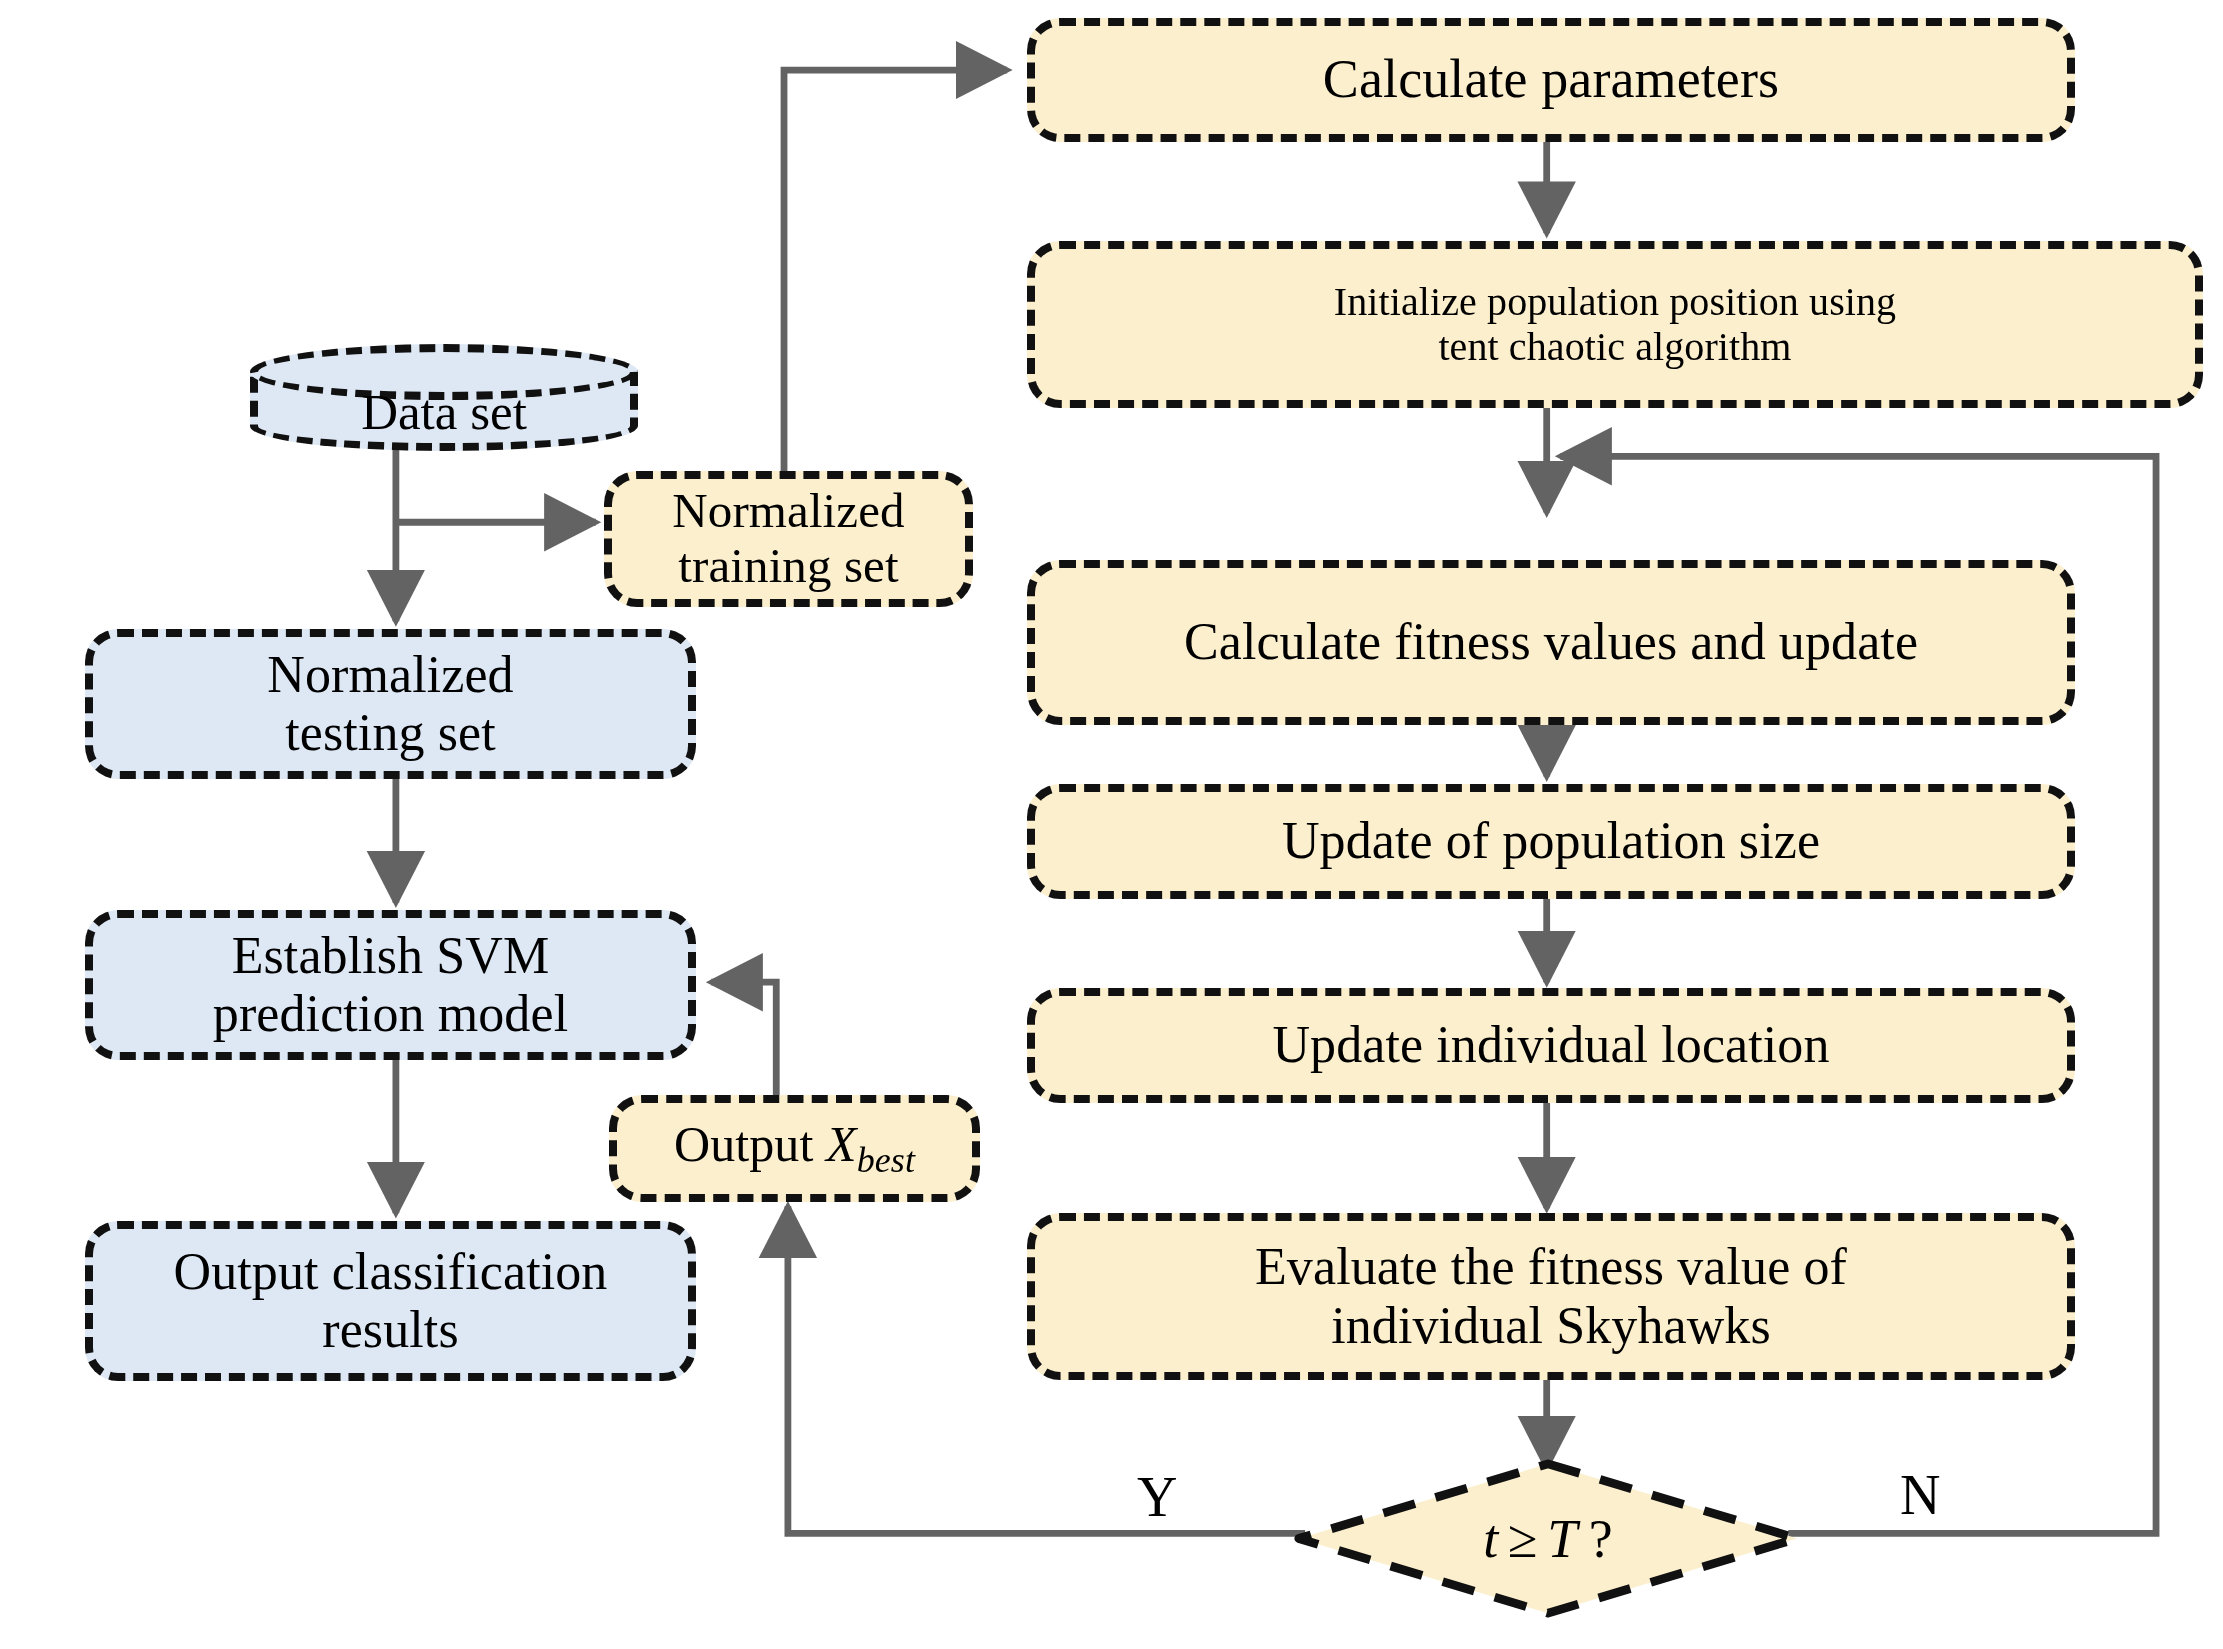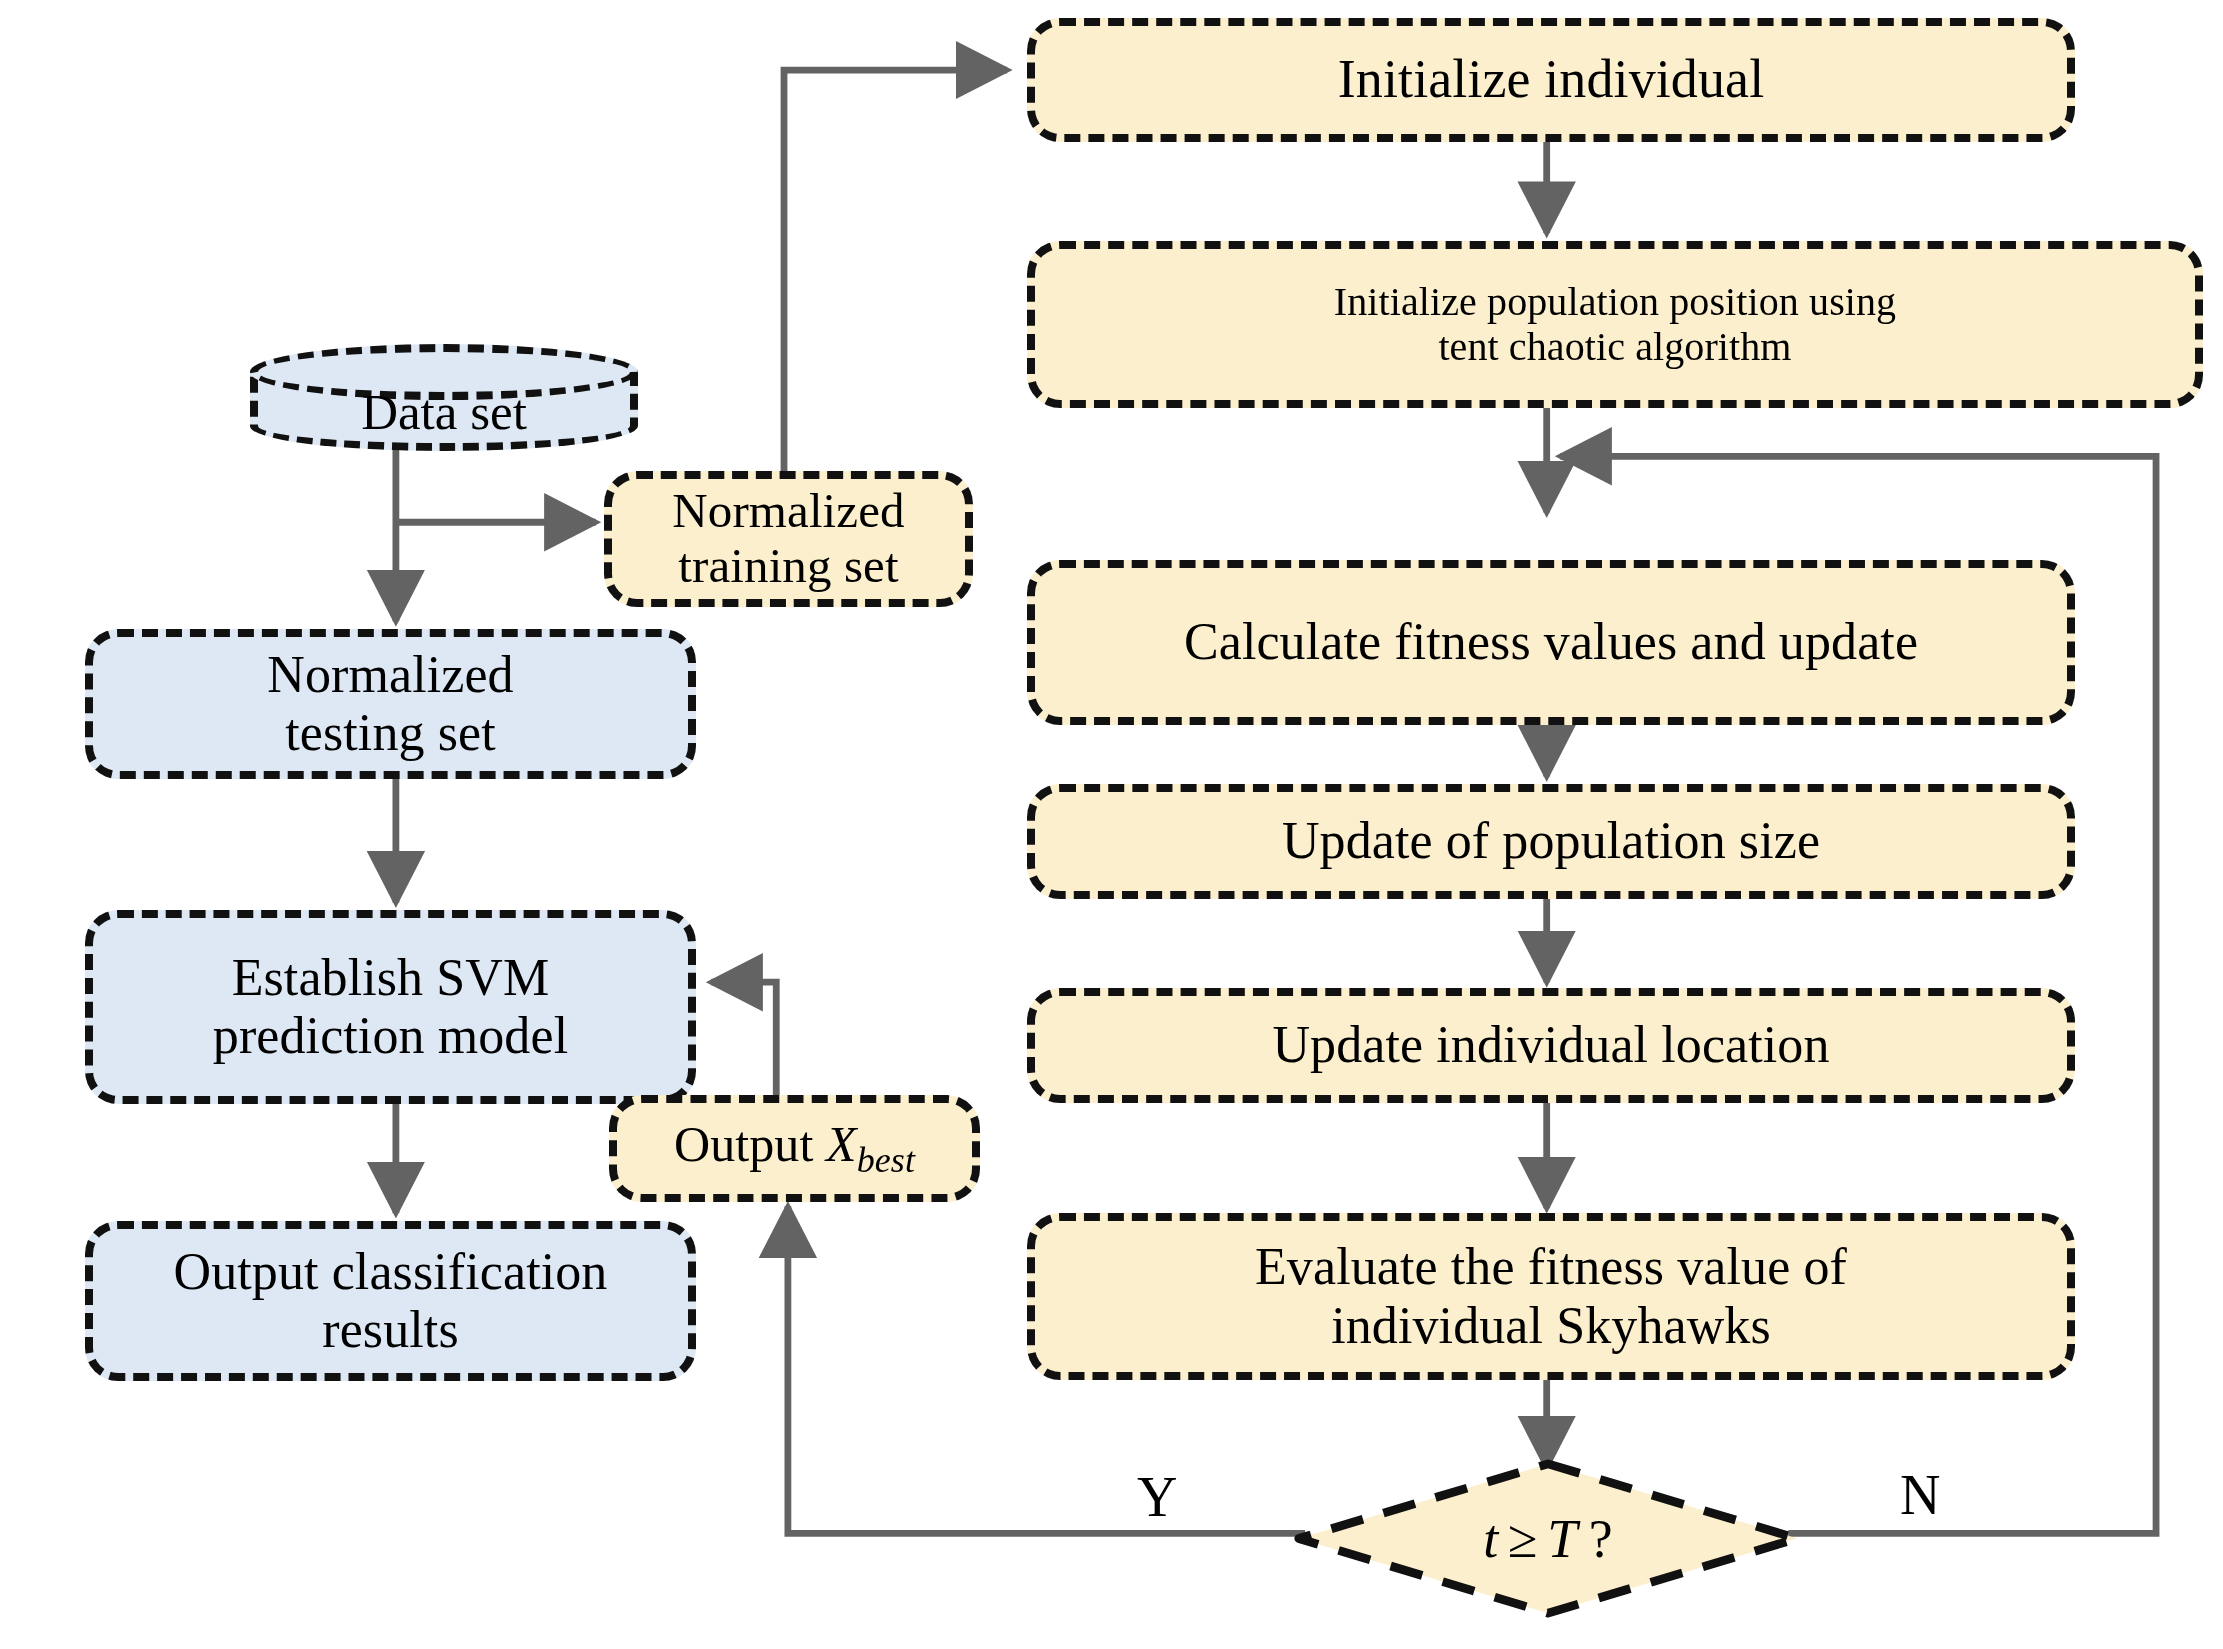--- a/index.html
+++ b/index.html
@@ -162,42 +162,42 @@
     </span>
   </div>
 
   <div class="node blue" style="left:85px; top:629px; width:611px; height:150px; font-size:52px;">
     <span class="lbl">
       <span>Normalized</span><br>
       <span>testing set</span>
     </span>
   </div>
 
-  <div class="node blue" style="left:85px; top:910px; width:611px; height:194px; font-size:52px;font-family:Liberation Serif, serif;">
+  <div class="node blue" style="left:85px; top:910px; width:611px; height:150px; font-size:52px;font-family:Liberation Serif, serif;">
     <span class="lbl">
       <span>Establish SVM</span><br>
       <span>prediction model</span>
     </span>
   </div>
 
   <div class="node blue" style="left:85px; top:1221px; width:611px; height:160px; font-size:52px;">
     <span class="lbl">
       <span>Output classification</span><br>
       <span>results</span>
     </span>
   </div>
 
   <div class="node yellow" style="left:609px; top:1095px; width:371px; height:107px; font-size:50px;">
     <span class="lbl">
       <span>Output </span><span class="ital">X</span><span class="sub">best</span>
     </span>
   </div>
 
   <div class="node yellow" style="left:1027px; top:17.5px; width:1048px; height:124px; font-size:54px;">
-    <span class="lbl">Initialize individual</span>
+    <span class="lbl">Calculate parameters</span>
   </div>
 
   <div class="node yellow" style="left:1027px; top:241px; width:1176px; height:167px; font-size:40px;">
     <span class="lbl">
       <span>Initialize population position using</span><br>
       <span>tent chaotic algorithm</span>
     </span>
   </div>
 
   <div class="node yellow" style="left:1027px; top:512px; width:1048px; height:165px; font-size:52px;margin-top:48px;">

